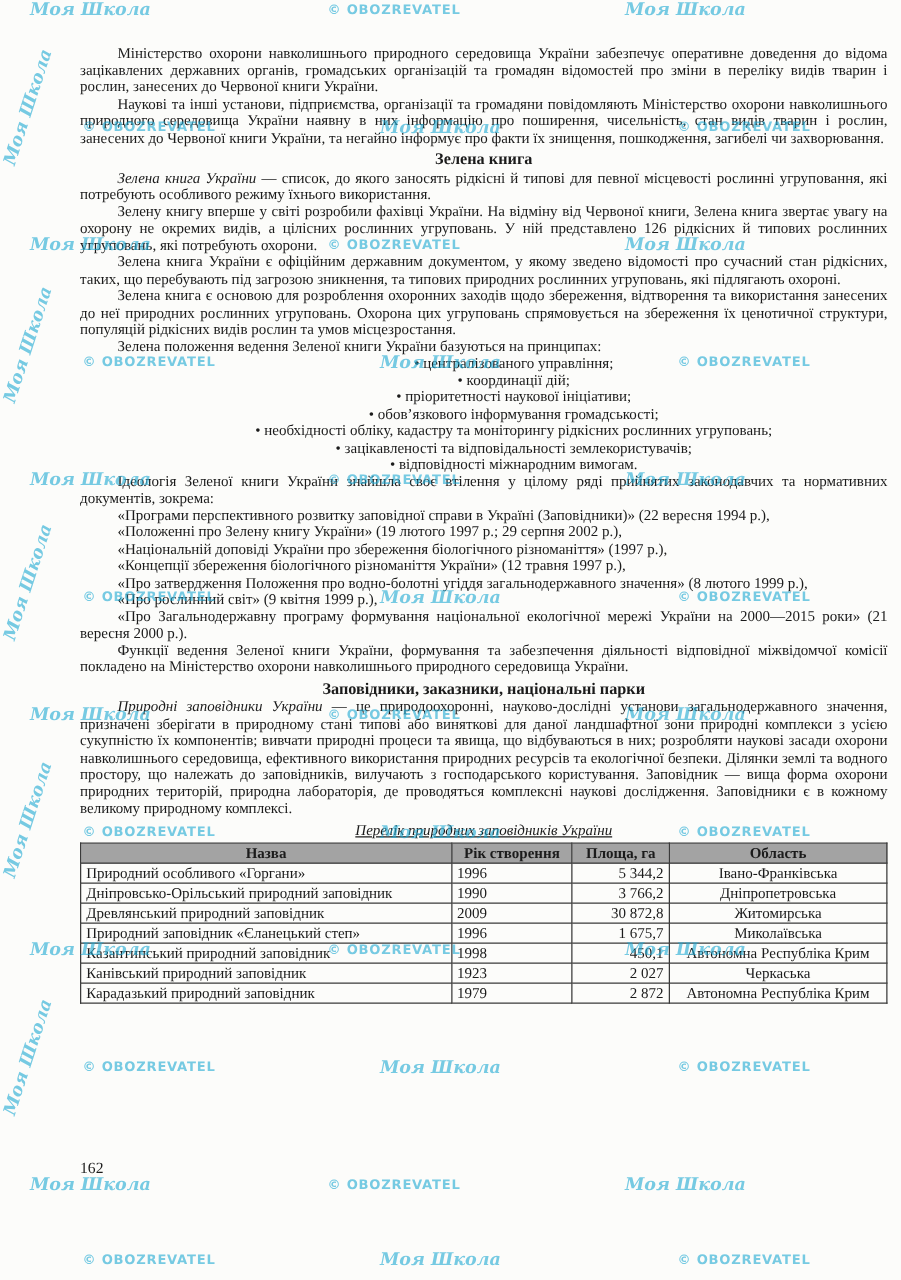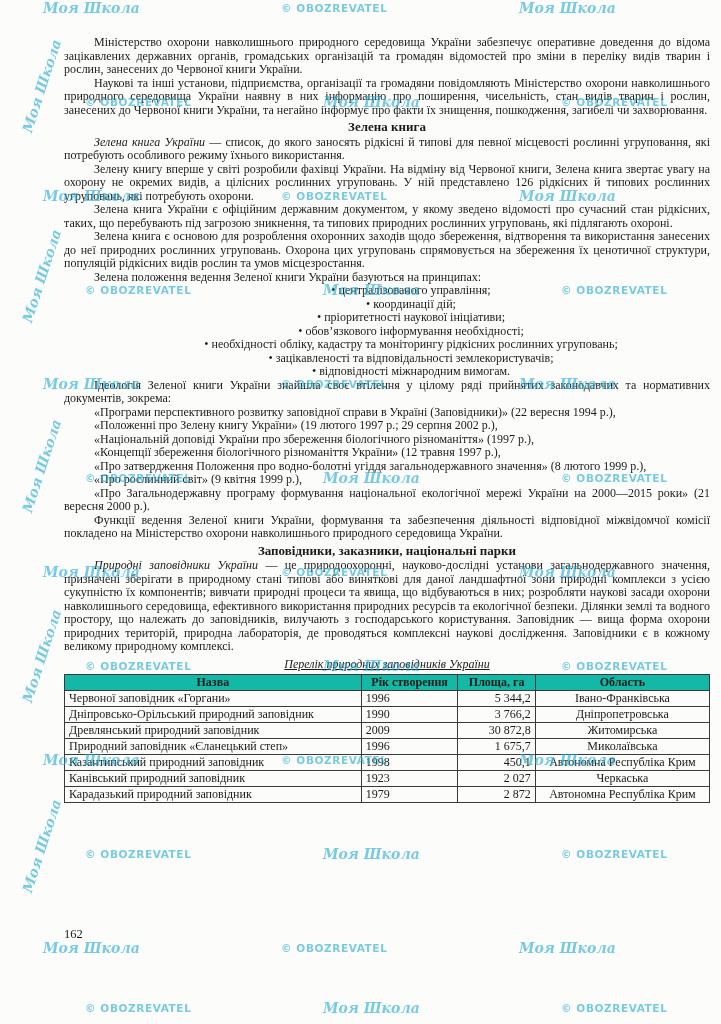--- a/index.html
+++ b/index.html
@@ -10,27 +10,27 @@
     font-family:"Liberation Serif", serif; font-size:12px; line-height:13.5px;
   }
   .content { position:absolute; left:64px; top:36px; width:646px; text-align:justify; }
   p.body { text-indent:30px; }
   .heading { text-align:center; font-weight:bold; font-size:13px; margin:3px 0 2px; text-indent:0; }
   ul.bullets { list-style:none; padding-left:48px; text-align:center; }
   ul.bullets li::before { content:"\2022\00a0"; }
   .tcaption { text-align:center; font-style:italic; margin:4px 0 3px;text-decoration:underline; }
   table.reserves { border-collapse:collapse; width:100%; font-size:12px; }
   table.reserves th, table.reserves td { border:1px solid #3a3a3a; padding:1px 4px; line-height:13px; }
-  table.reserves th { background:#14b8a6; font-weight:bold; text-align:center; }
+  table.reserves th { background:#a3a3a3; font-weight:bold; text-align:center; }
   td.c-name { text-align:left; }
   td.c-year { }
   td.c-area { text-align:right; padding-right:14px;margin-top:43px; }
   td.c-obl  { text-align:center; }
   .pagenum { position:absolute; left:64px; top:928px; font-size:12.5px; }
-  .wm-layer { position:absolute; inset:0; pointer-events:none; z-index:5;margin-left:19px; }
+  .wm-layer { position:absolute; inset:0; pointer-events:none; z-index:5; }
   .wm { position:absolute; color:#1ea9d3; opacity:0.6; white-space:nowrap; }
   .wm-school { font-family:"DejaVu Serif", serif; font-style:italic; font-weight:bold; font-size:14px; }
   .wm-brand  { font-family:"DejaVu Sans", sans-serif; font-weight:bold; font-size:10.5px; letter-spacing:0.6px; }
   .wm-rot { transform:rotate(-72deg); transform-origin:left top; }
 </style>
 </head>
 <body>
 
 <div class="page">
   <div class="content">
@@ -43,21 +43,21 @@
     <p class="body"><i>Зелена книга України</i><span> — список, до якого заносять рідкісні й типові для певної місцевості рослинні угруповання, які потребують особливого режиму їхнього використання.</span></p>
     <p class="body">Зелену книгу вперше у світі розробили фахівці України. На відміну від Червоної книги, Зелена книга звертає увагу на охорону не окремих видів, а цілісних рослинних угруповань. У ній представлено 126 рідкісних й типових рослинних угруповань, які потребують охорони.</p>
     <p class="body">Зелена книга України є офіційним державним документом, у якому зведено відомості про сучасний стан рідкісних, таких, що перебувають під загрозою зникнення, та типових природних рослинних угруповань, які підлягають охороні.</p>
     <p class="body">Зелена книга є основою для розроблення охоронних заходів щодо збереження, відтворення та використання занесених до неї природних рослинних угруповань. Охорона цих угруповань спрямовується на збереження їх ценотичної структури, популяцій рідкісних видів рослин та умов місцезростання.</p>
     <p class="body">Зелена положення ведення Зеленої книги України базуються на принципах:</p>
 
     <ul class="bullets">
       <li>централізованого управління;</li>
       <li>координації дій;</li>
       <li>пріоритетності наукової ініціативи;</li>
-      <li>обов’язкового інформування необхідності;</li>
+      <li>обов’язкового інформування громадськості;</li>
       <li>необхідності обліку, кадастру та моніторингу рідкісних рослинних угруповань;</li>
       <li>зацікавленості та відповідальності землекористувачів;</li>
       <li>відповідності міжнародним вимогам.</li>
     </ul>
 
     <p class="body">Ідеологія Зеленої книги України знайшла своє втілення у цілому ряді прийнятих законодавчих та нормативних документів, зокрема:</p>
     <p class="body">«Програми перспективного розвитку заповідної справи в Україні (Заповідники)» (22 вересня 1994 р.),</p>
     <p class="body">«Положенні про Зелену книгу України» (19 лютого 1997 р.; 29 серпня 2002 р.),</p>
     <p class="body">«Національній доповіді України про збереження біологічного різноманіття» (1997 р.),</p>
     <p class="body">«Концепції збереження біологічного різноманіття України» (12 травня 1997 р.),</p>
@@ -80,21 +80,21 @@
           <col style="width:27%">
       </colgroup>
       <tbody>
           <tr>
         <th>Назва</th>
         <th>Рік створення</th>
         <th>Площа, га</th>
         <th>Область</th>
       </tr>
       <tr>
-        <td class="c-name">Червоної заповідник «Горгани»</td>
+        <td class="c-name">Природний особливого «Горгани»</td>
         <td class="c-year">1996</td>
         <td class="c-area">5 344,2</td>
         <td class="c-obl">Івано-Франківська</td>
       </tr>
       <tr>
         <td class="c-name">Дніпровсько-Орільський природний заповідник</td>
         <td class="c-year">1990</td>
         <td class="c-area">3 766,2</td>
         <td class="c-obl">Дніпропетровська</td>
       </tr>

